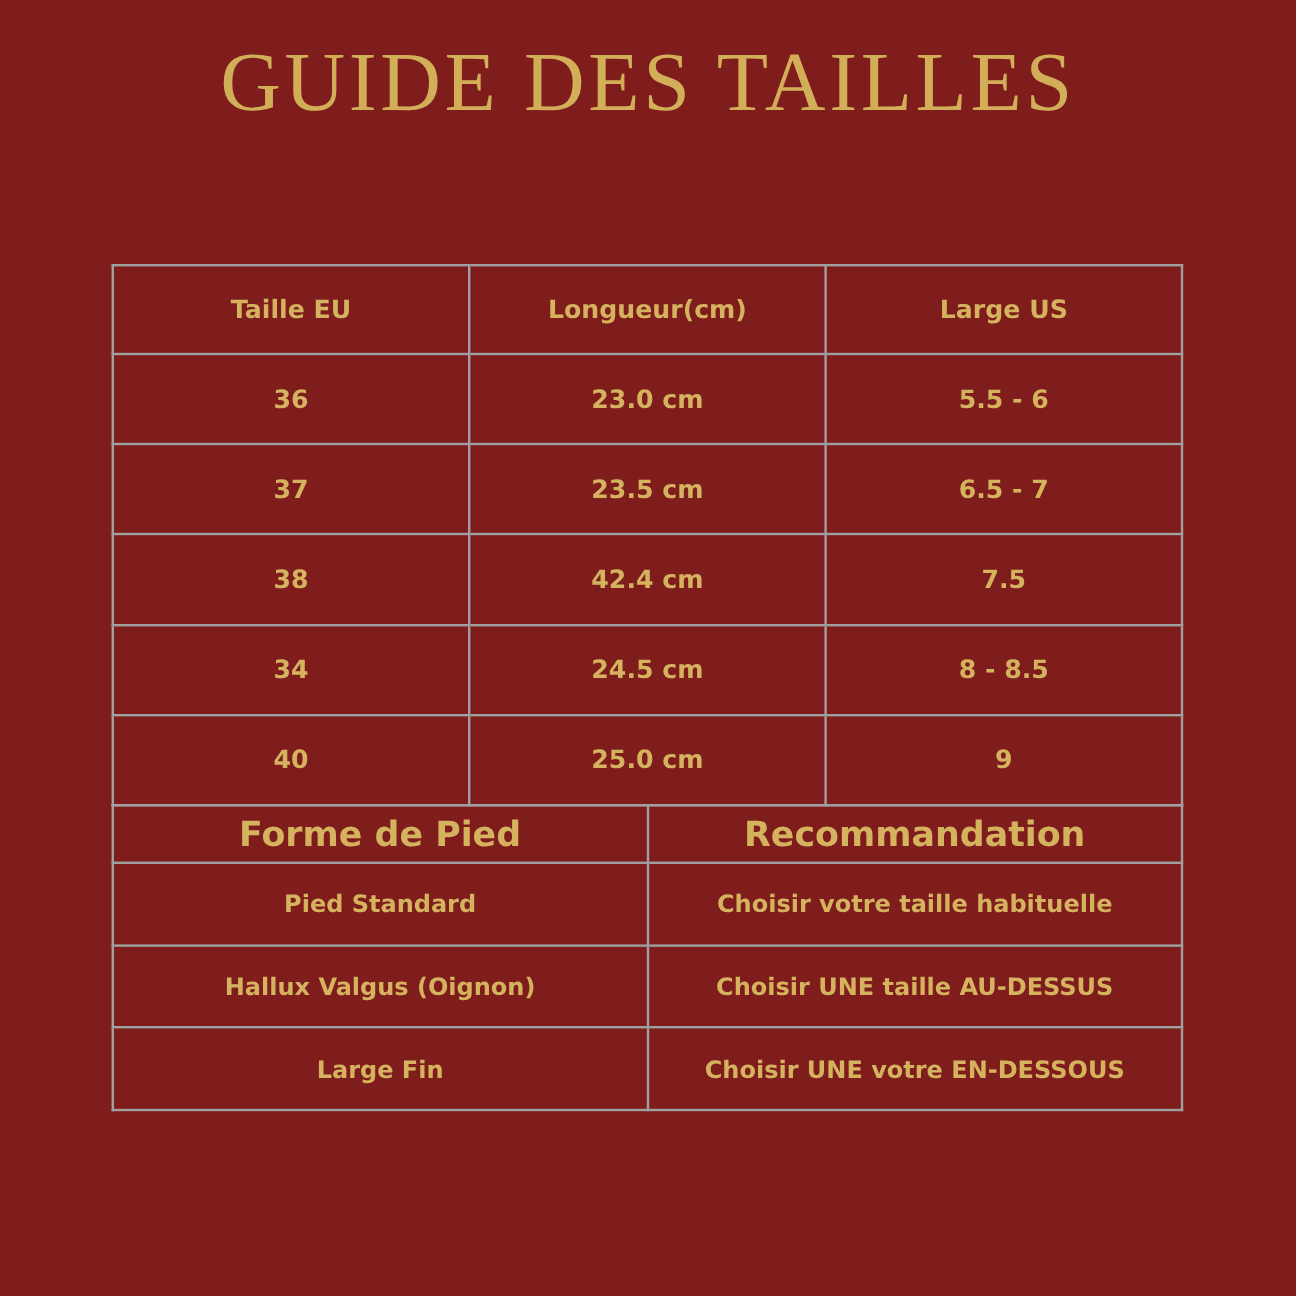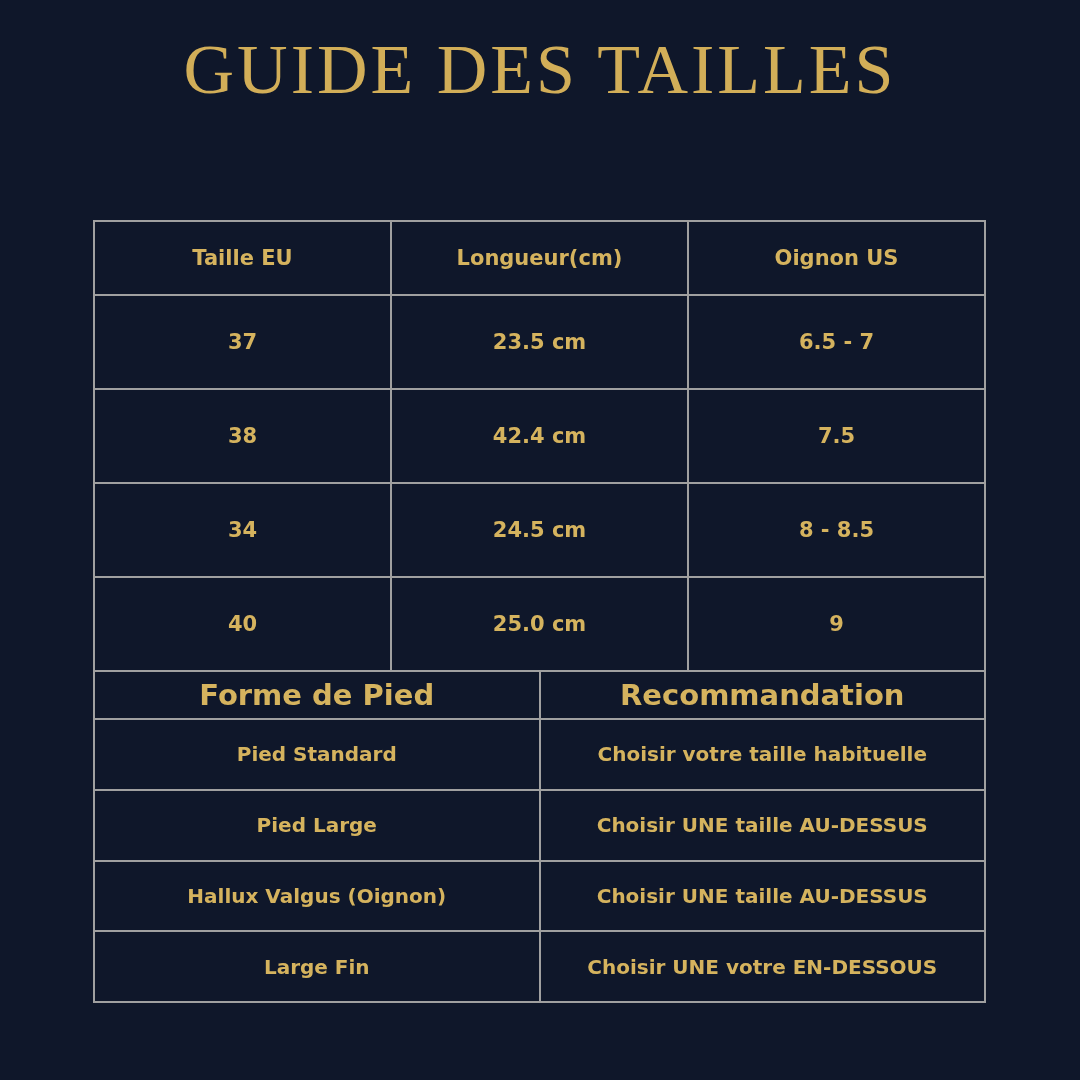--- a/index.html
+++ b/index.html
@@ -1,57 +1,62 @@
 <!DOCTYPE html>
 <html><head>
 <meta charset="utf-8">
 <style>
   html,body{margin:0;padding:0;background:#000;}
   .canvas{
-    position:relative;width:1080px;height:1080px;background:#0f172a;
+    position:relative;width:1080px;height:1080px;background:#7f1d1d;
     overflow:hidden;font-family:"Liberation Sans",sans-serif;
   }
   .title{
     position:absolute;top:30px;left:0;width:100%;margin:0;
     text-align:center;font-family:"Liberation Serif",serif;font-weight:400;
     font-size:70px;line-height:80px;letter-spacing:3px;color:#d2ae58;
   }
   table{border-collapse:collapse;table-layout:fixed;}
   th,td{
     border:2px solid #a0a0a0;text-align:center;vertical-align:middle;
     color:#d5b35e;font-weight:700;
     font-family:"DejaVu Sans","Liberation Sans",sans-serif;
     padding:0;overflow:hidden;
   }
   .size-table{position:absolute;left:93px;top:220px;width:893px;height:452px;}
   .size-table th,.size-table td{font-size:21px;}
   .size-table thead tr{height:74px;}
   .size-table tbody tr{height:75px;}
-  .fit-table{position:absolute;left:93px;top:670px;width:893px;height:333px;}
+  .fit-table{position:absolute;left:93px;top:670px;width:893px;height:256px;}
   .fit-table thead tr{height:48px;}
   .fit-table tbody tr{height:47px;}
   .fit-table th{font-size:29px;}
   .fit-table td{font-size:20px;text-align:center;}
 </style>
 </head>
 <body>
 
 <div class="canvas">
 
   <h1 class="title">GUIDE DES TAILLES</h1>
 
   <table class="size-table">
     <thead>
       <tr>
         <th>Taille EU</th>
         <th>Longueur(cm)</th>
-        <th>Oignon US</th>
+        <th>Large US</th>
       </tr>
     </thead>
     <tbody>
+      <tr>
+        <td>36</td>
+        <td>23.0 cm</td>
+        <td>5.5 - 6</td>
+      </tr>
       <tr>
         <td>37</td>
         <td>23.5 cm</td>
         <td>6.5 - 7</td>
       </tr>
       <tr>
         <td>38</td>
         <td>42.4 cm</td>
         <td>7.5</td>
       </tr>
@@ -74,24 +79,20 @@
         <th>Forme de Pied</th>
         <th>Recommandation</th>
       </tr>
     </thead>
     <tbody>
       <tr>
         <td>Pied Standard</td>
         <td>Choisir votre taille habituelle</td>
       </tr>
       <tr>
-        <td>Pied Large</td>
-        <td>Choisir UNE taille AU-DESSUS</td>
-      </tr>
-      <tr>
         <td>Hallux Valgus (Oignon)</td>
         <td>Choisir UNE taille AU-DESSUS</td>
       </tr>
       <tr>
         <td>Large Fin</td>
         <td>Choisir UNE votre EN-DESSOUS</td>
       </tr>
     </tbody>
   </table>
 

